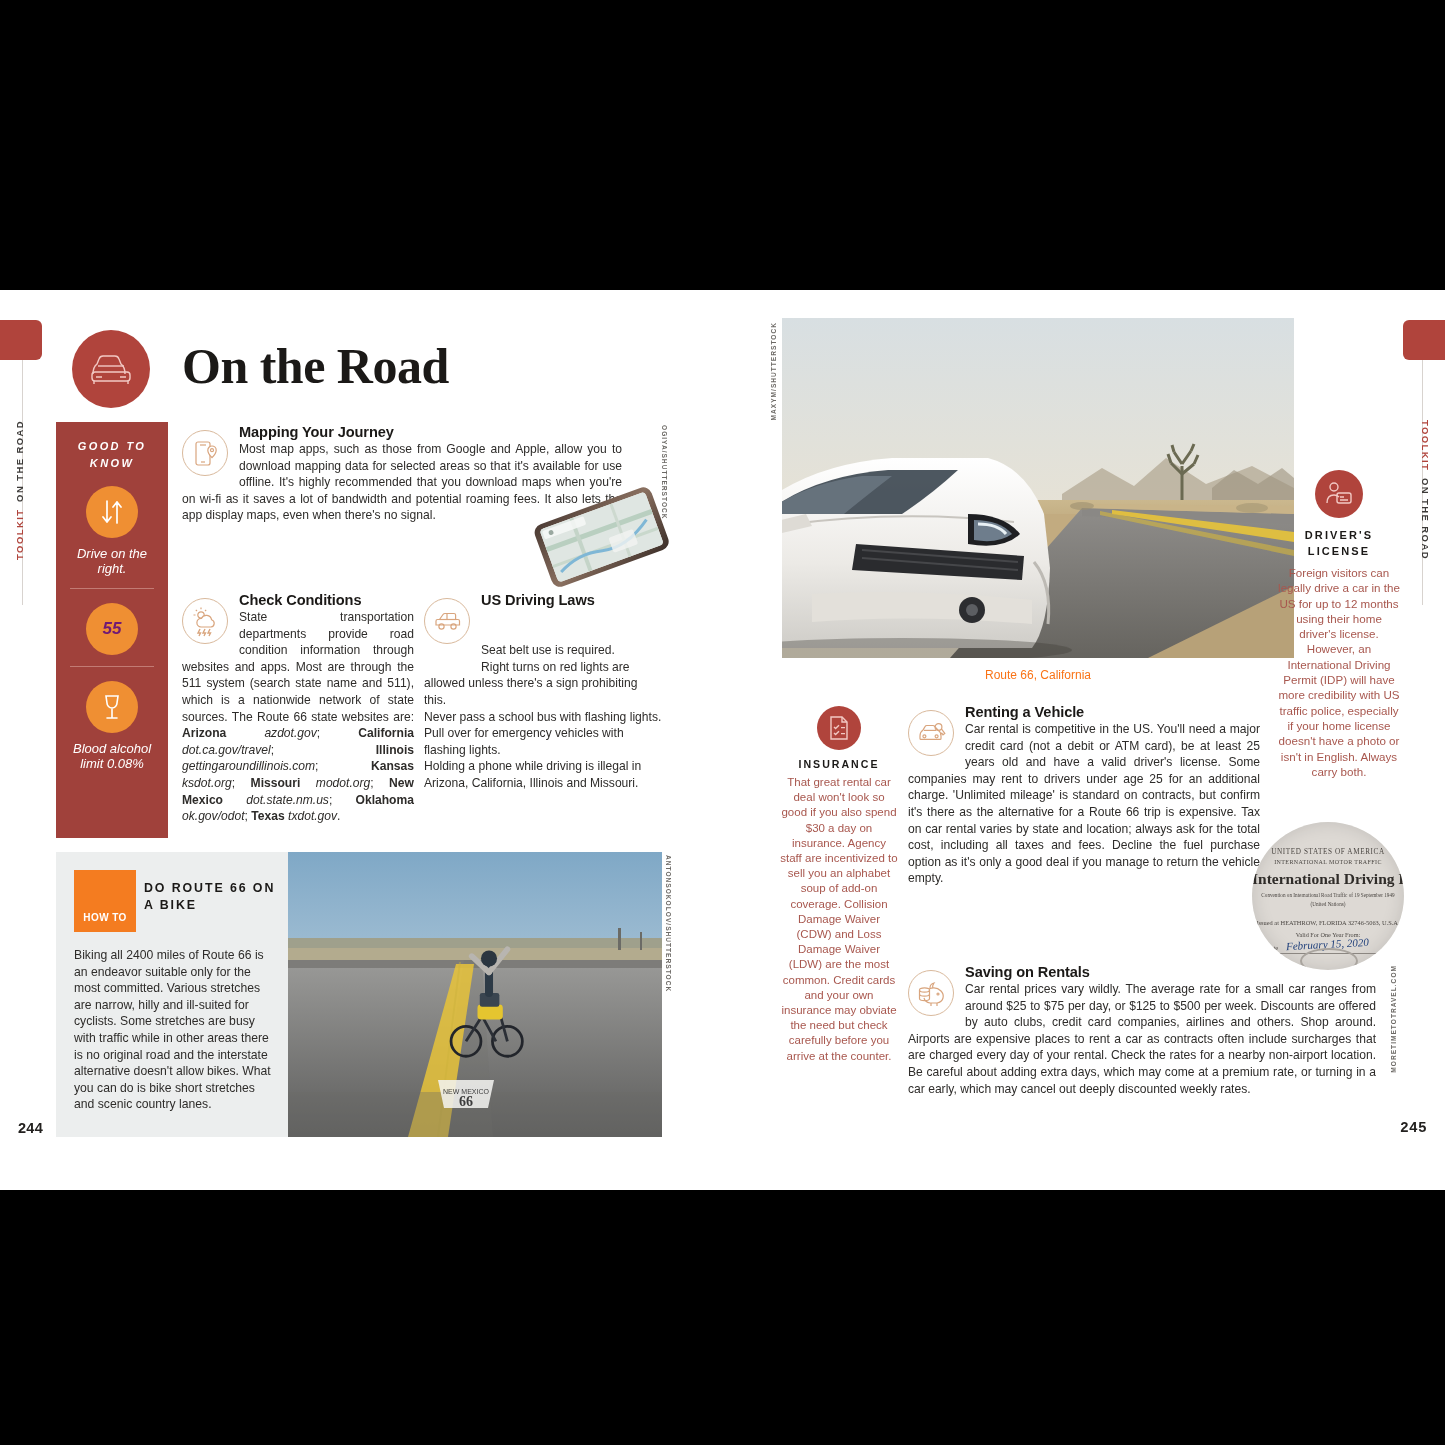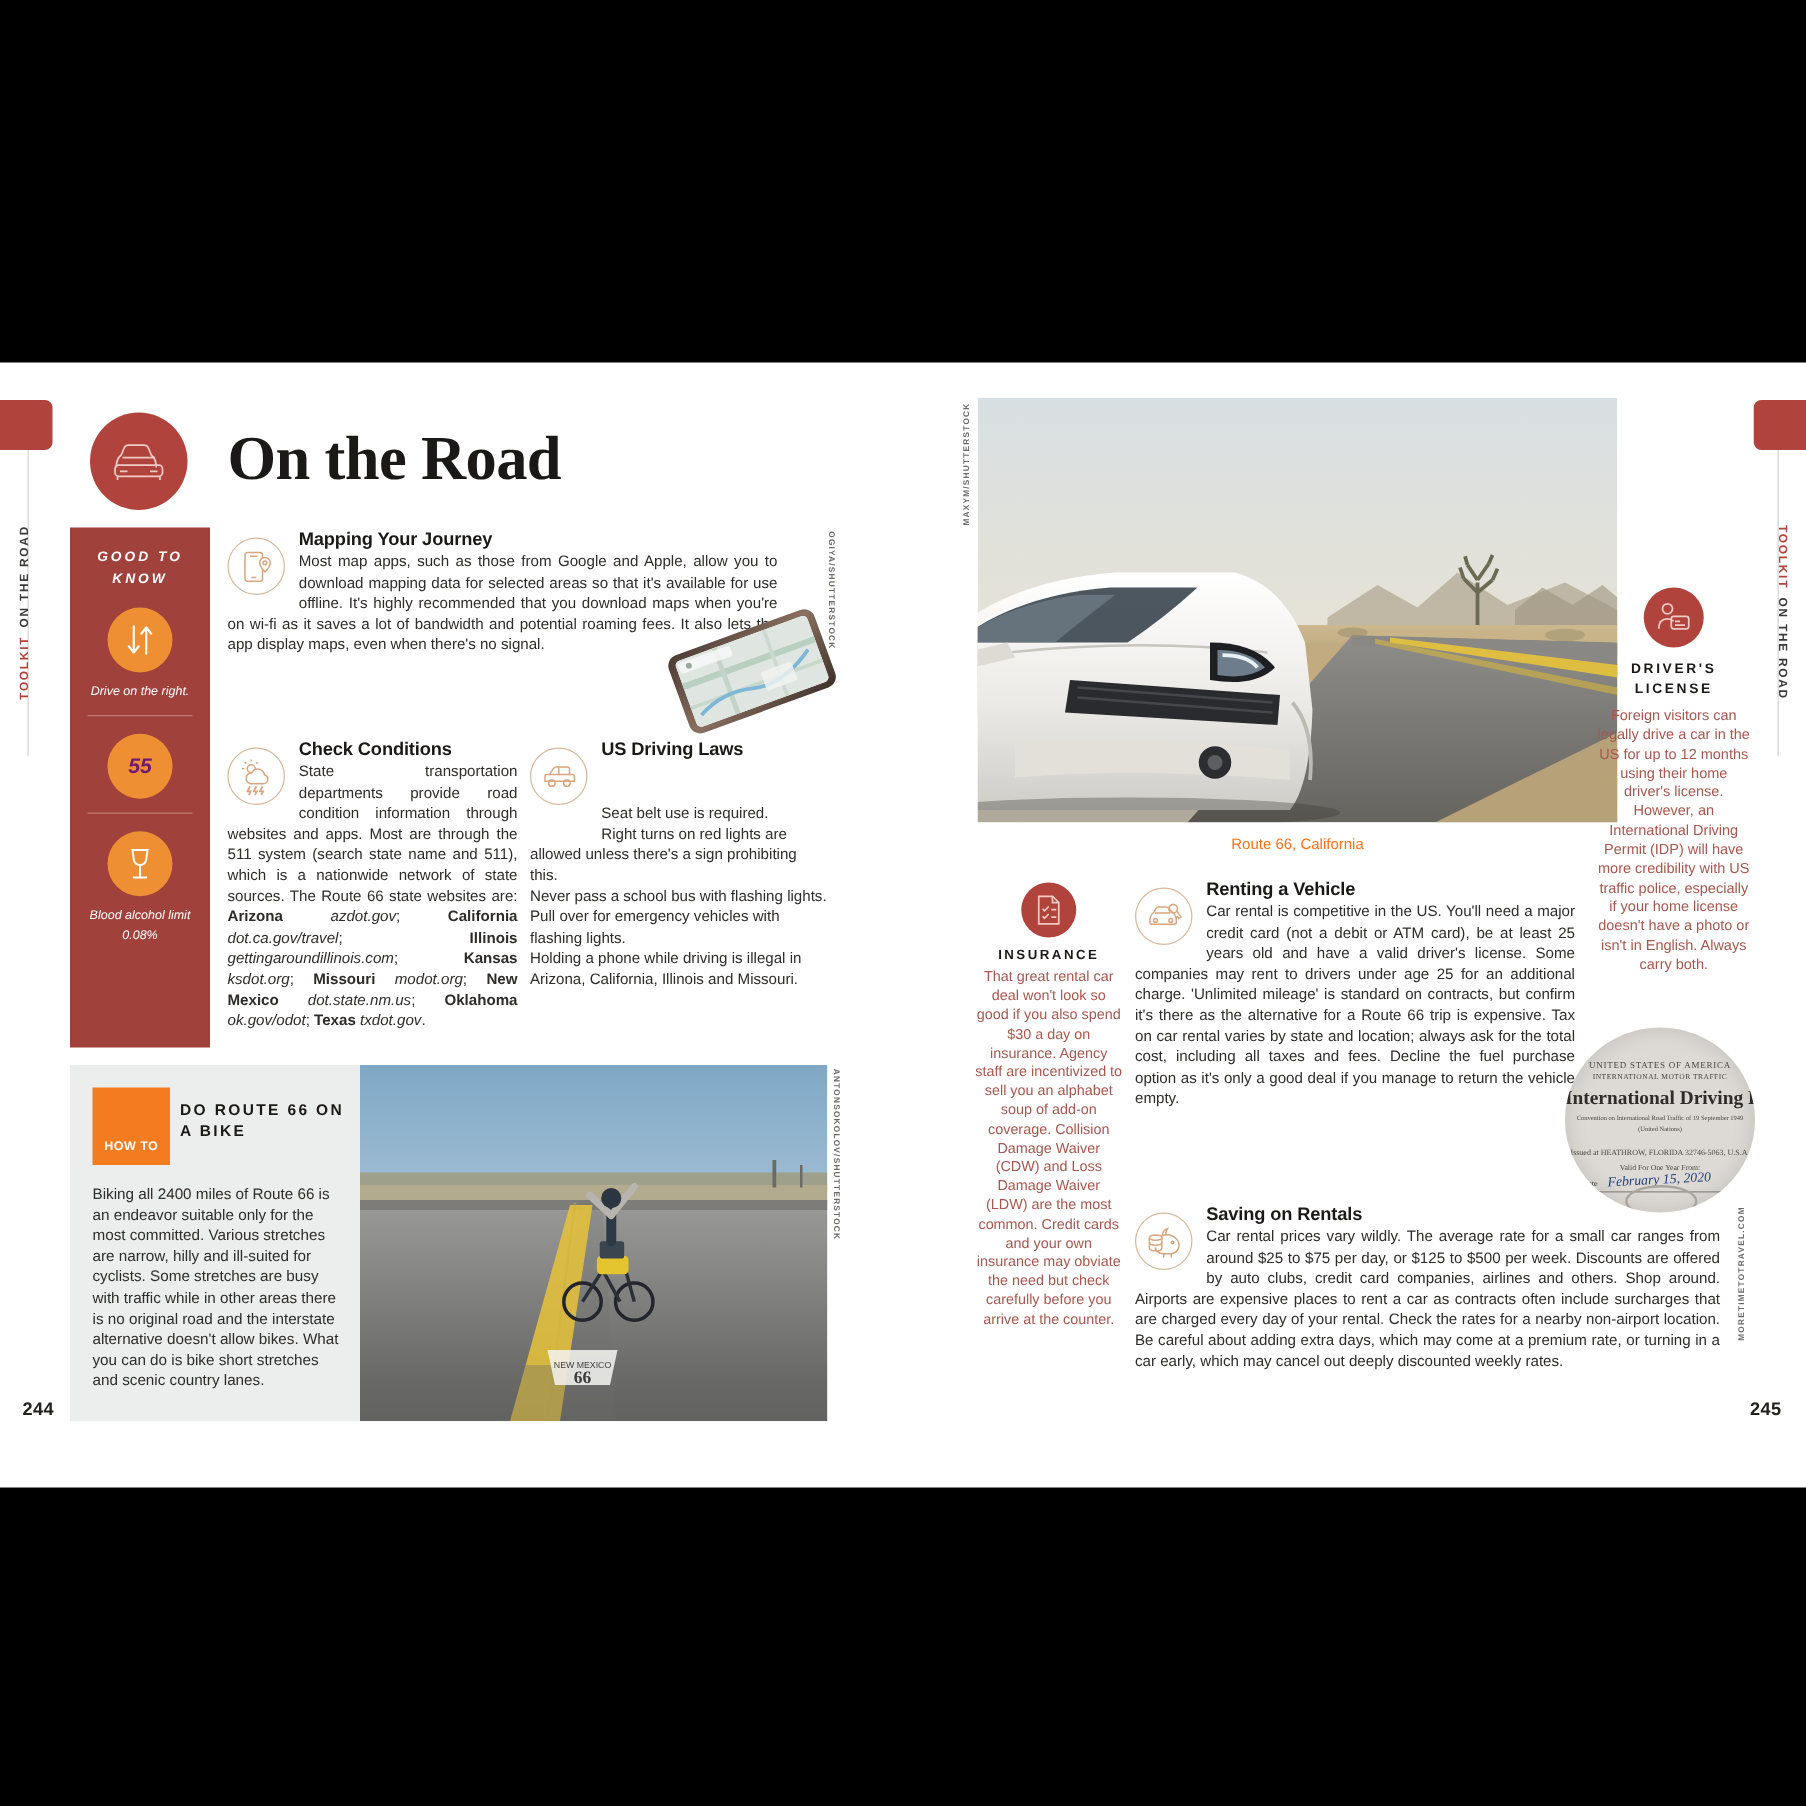--- a/index.html
+++ b/index.html
@@ -83,21 +83,21 @@
     font-size:11px; font-weight:700; letter-spacing:2.4px; line-height:17px;
   }
   .gtk-circ {
     width:52px; height:52px; border-radius:50%; background:#ef8f33;
     margin:14px auto 8px; position:relative;
   }
   .gtk-circ .num {
     font-size:17px; font-weight:700; color:#701a75; line-height:52px;
   }
   .gtk-circ svg { position:absolute; left:13px; top:12px; }
-  .gtk-txt { font-size:10px; line-height:15.4px; padding:0 5px; }
+  .gtk-txt { font-size:13px; line-height:15.4px; padding:0 5px; }
   .gtk-sep { width:84px; height:1px; background:#c27b74; margin:11px auto 3px; }
 
   
   .art { position:absolute; }
   .art h3 {
     font-size:14.6px; font-weight:700; color:#1b1917; margin-bottom:1px;
     letter-spacing:-.1px;
   }
   .art p {
     font-size:12.1px; line-height:16.6px; color:#2e2c2a; text-align:justify;
@@ -558,14 +558,14 @@
     <div class="l" style="top:97px; font-size:6.4px;">Issued at  HEATHROW,  FLORIDA 32746-5063,  U.S.A.</div>
     <div class="l" style="top:109px; font-size:6.2px;">Valid For One Year From:</div>
     <div style="position:absolute; left:14px; top:122px; font-size:6.4px; color:#4a4642; font-family:'Liberation Serif',serif;">Date</div>
     <div style="position:absolute; left:34px; top:116px; font-size:11px; color:#1f3f7a; font-family:'Liberation Serif',serif; font-style:italic; transform:rotate(-3deg);">February 15, 2020</div>
     <div class="idp-rule" style="left:12px; top:131px; width:124px;"></div>
     <div style="position:absolute;left:48px;bottom:-4px;width:58px;height:26px;border:2px solid #a9a49e;border-radius:50%;"></div>
   </div>
 
   <div class="credit vr" style="left:1390px; top:965px;">MORETIMETOTRAVEL.COM</div>
 
-  <div class="folio" style="left:1400px; top:1120px;">245</div>
+  <div class="folio" style="left:1400px; top:1120px;font-family:Liberation Mono, monospace;">245</div>
 </div>
 
 </body></html>

